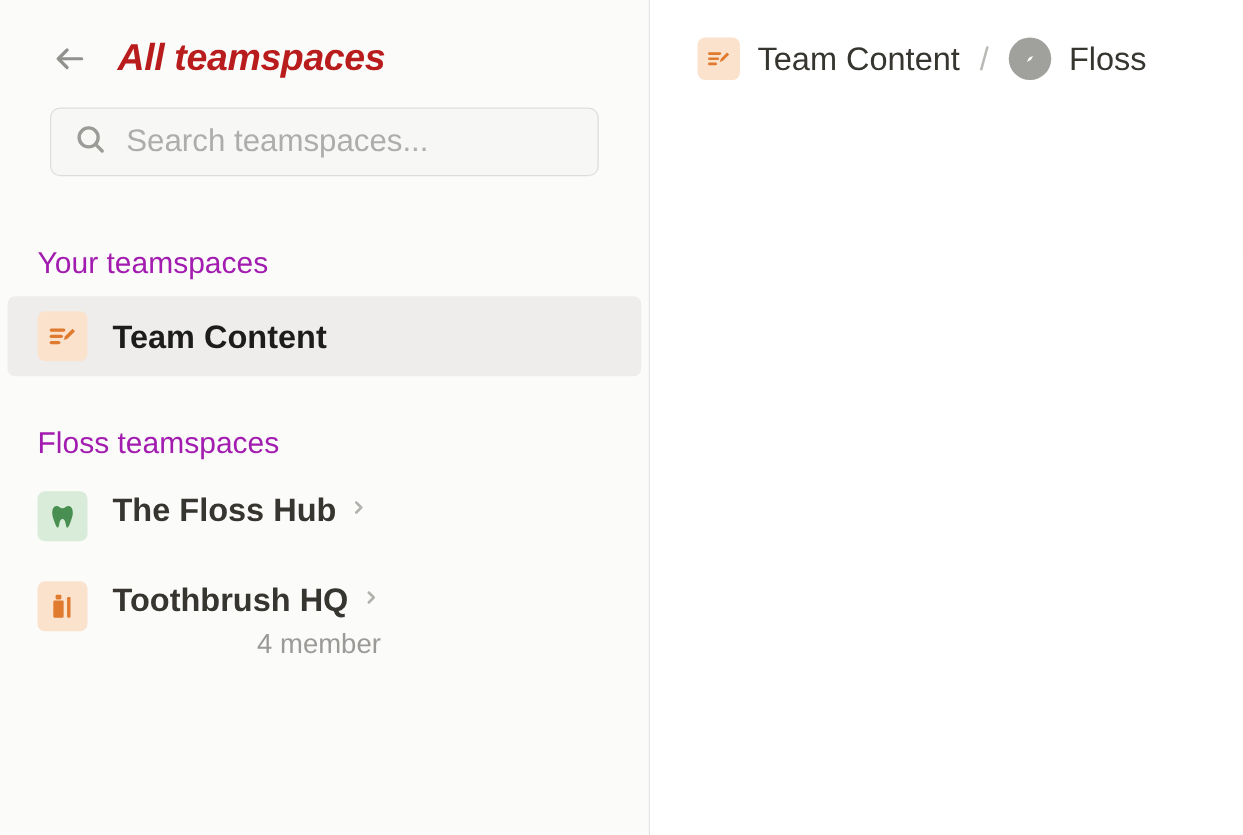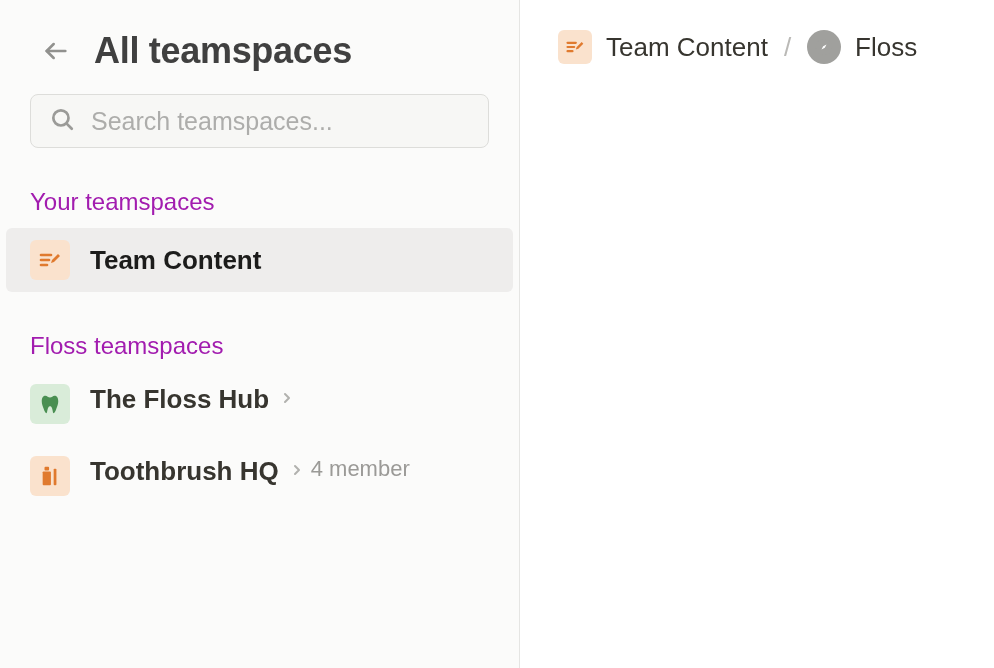--- a/index.html
+++ b/index.html
@@ -28,28 +28,29 @@
       gap: 24px;
       padding: 0 30px 22px 42px;
     }
     .back-arrow {
       color: #91918e;
       cursor: pointer;
       display: flex;
       align-items: center;
     }
     .sidebar-title {
-      font-size: 36px;
+      font-size: 30px;
       font-weight: 700;
-      color: #404040;
+      color: #b91c1c;
       letter-spacing: -0.3px;
+      font-style: italic;
     }
     .search-container {
-      padding: 0 30px;
-      margin-bottom: 40px;
+      padding: 0 40px;
+      margin-bottom: 56px;
     }
     .search-box {
       display: flex;
       align-items: center;
       gap: 16px;
       border: 1px solid #ddddda;
       border-radius: 8px;
       padding: 11px 18px;
       background: #f7f7f5;
     }
@@ -113,22 +114,23 @@
     }
     .more-item {
       display: flex;
       align-items: flex-start;
       gap: 20px;
       padding: 12px 30px 20px 30px;
       cursor: pointer;
     }
     .more-item-content {
       display: flex;
-      flex-direction: row;
+      flex-direction: column;
       gap: 6px;
+      align-items: flex-end;
     }
     .more-item-header {
       display: flex;
       align-items: center;
       gap: 10px;
     }
     .more-item-name {
       font-size: 26px;
       font-weight: 600;
       color: #37352f;

